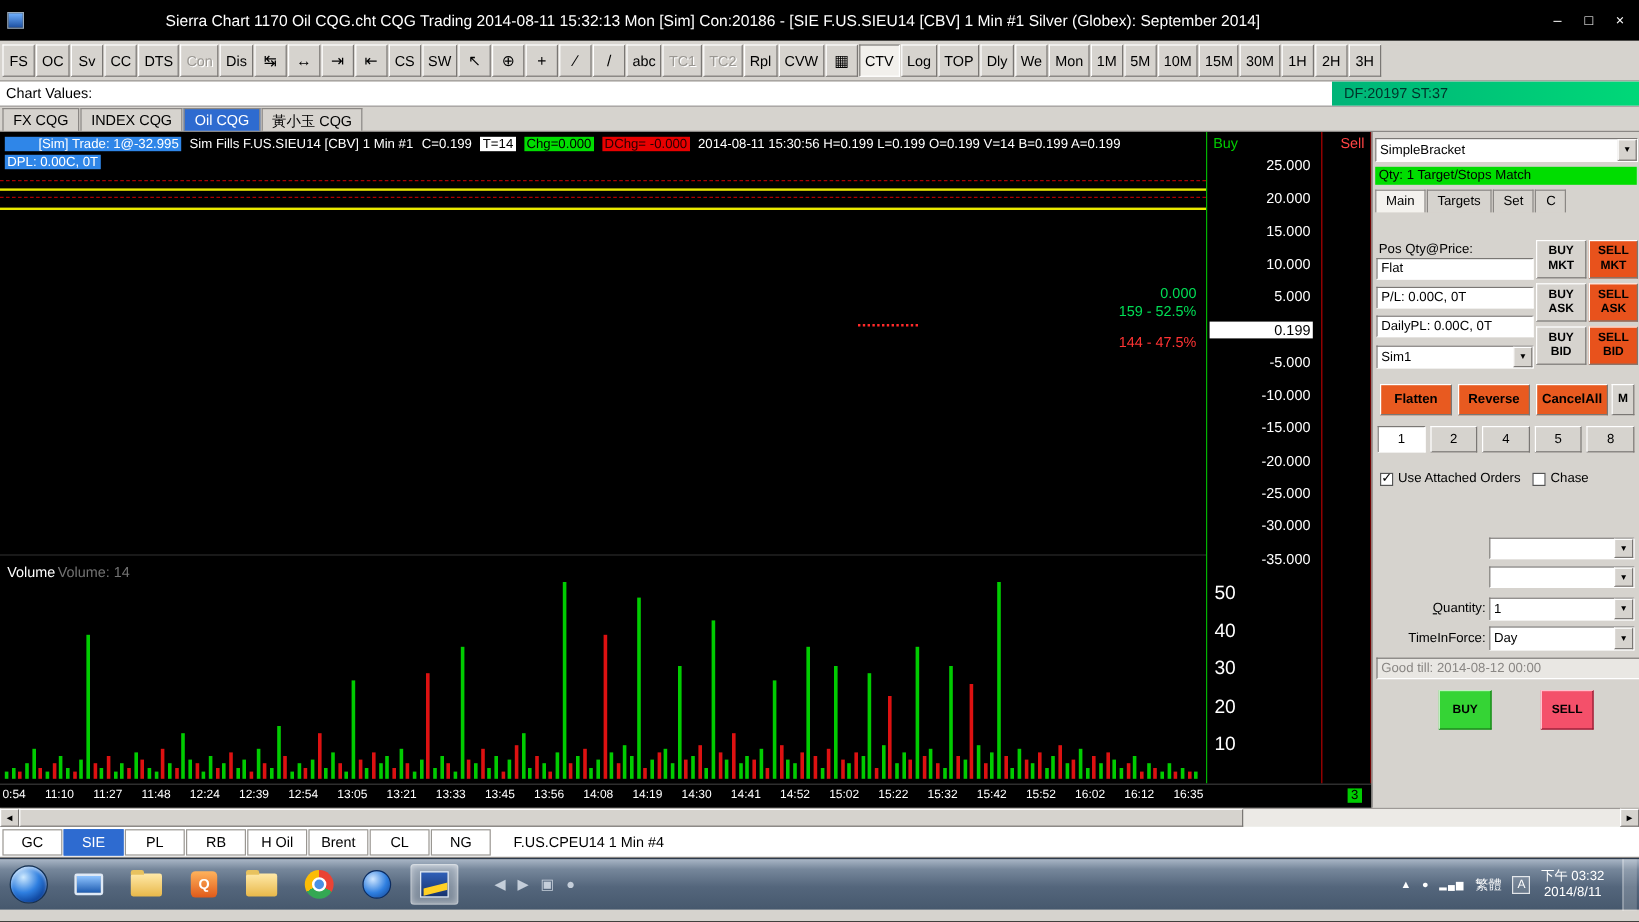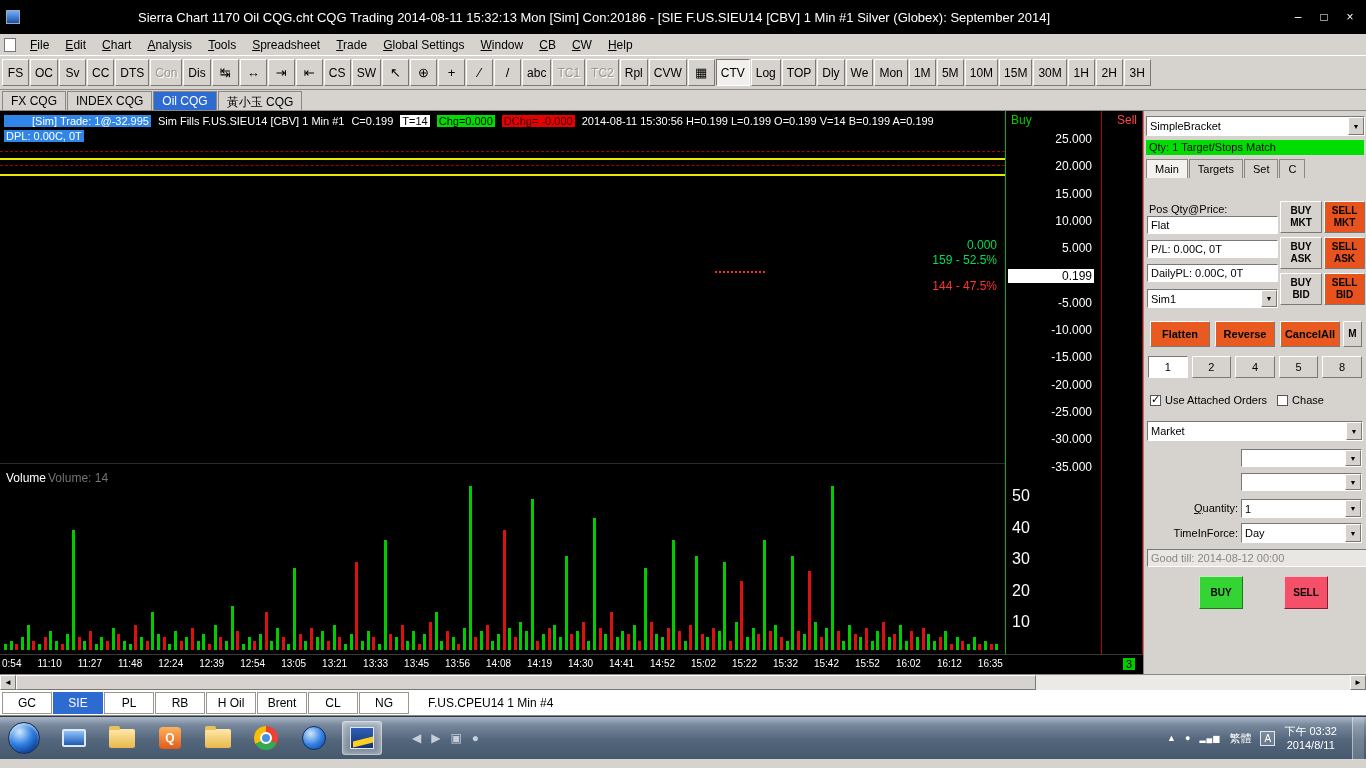--- a/index.html
+++ b/index.html
@@ -152,35 +152,20 @@
   <div class="titlebar">
     <span class="app-ico"></span>
     <span class="title-text">Sierra Chart 1170 Oil CQG.cht  CQG Trading 2014-08-11  15:32:13 Mon [Sim]  Con:20186 - [SIE  F.US.SIEU14 [CBV]  1 Min  #1  Silver (Globex): September 2014]</span>
     <span class="win-controls">
       <span class="win-btn">–</span>
       <span class="win-btn">□</span>
       <span class="win-btn">×</span>
     </span>
   </div>
 
-  <div class="menubar" id="menu-items">
-    <span class="menu-doc-ico"></span>
-  <div class="menu-item">File</div>
-      <div class="menu-item">Edit</div>
-      <div class="menu-item">Chart</div>
-      <div class="menu-item">Analysis</div>
-      <div class="menu-item">Tools</div>
-      <div class="menu-item">Spreadsheet</div>
-      <div class="menu-item">Trade</div>
-      <div class="menu-item">Global Settings</div>
-      <div class="menu-item">Window</div>
-      <div class="menu-item">CB</div>
-      <div class="menu-item">CW</div>
-      <div class="menu-item">Help</div>
-    </div>
 
   <div class="toolbar" id="toolbar">
       <button class="tbtn">FS</button>
       <button class="tbtn">OC</button>
       <button class="tbtn">Sv</button>
       <button class="tbtn">CC</button>
       <button class="tbtn">DTS</button>
       <button class="tbtn disabled">Con</button>
       <button class="tbtn">Dis</button>
       <button class="tbtn icon">↹</button>
@@ -209,20 +194,24 @@
       <button class="tbtn">1M</button>
       <button class="tbtn">5M</button>
       <button class="tbtn">10M</button>
       <button class="tbtn">15M</button>
       <button class="tbtn">30M</button>
       <button class="tbtn">1H</button>
       <button class="tbtn">2H</button>
       <button class="tbtn">3H</button>
     </div>
 
+  <div class="chartvalues">
+    <span class="cv-label">Chart Values:</span>
+    <span class="df-badge">DF:20197  ST:37</span>
+  </div>
 
   <div class="charttabs" id="chart-tabs">
       <div class="ctab">FX CQG</div>
       <div class="ctab">INDEX CQG</div>
       <div class="ctab active">Oil CQG</div>
       <div class="ctab">黃小玉 CQG</div>
     </div>
 
   <div class="main">
     <div class="chart-area">
@@ -536,24 +525,20 @@
           <button class="qbtn">8</button>
         </div>
 
       <div class="chk-row">
         <span class="chk checked"></span>
         <span class="chk-label">Use Attached Orders</span>
         <span class="chk" style="margin-left:10px"></span>
         <span class="chk-label">Chase</span>
       </div>
 
-      <div class="combo" style="left:3px; top:310px; width:216px; height:20px;">
-        <span>Market</span>
-          <span class="arrow">▼</span>
-      </div>
       <div class="combo" style="left:97px; top:338px; width:121px; height:18px;">
         <span></span>
           <span class="arrow">▼</span>
       </div>
       <div class="combo" style="left:97px; top:362px; width:121px; height:18px;">
         <span></span>
           <span class="arrow">▼</span>
       </div>
 
       <div class="plabel accel" style="left:4px; top:391px; width:90px; text-align:right;">Quantity:</div>

